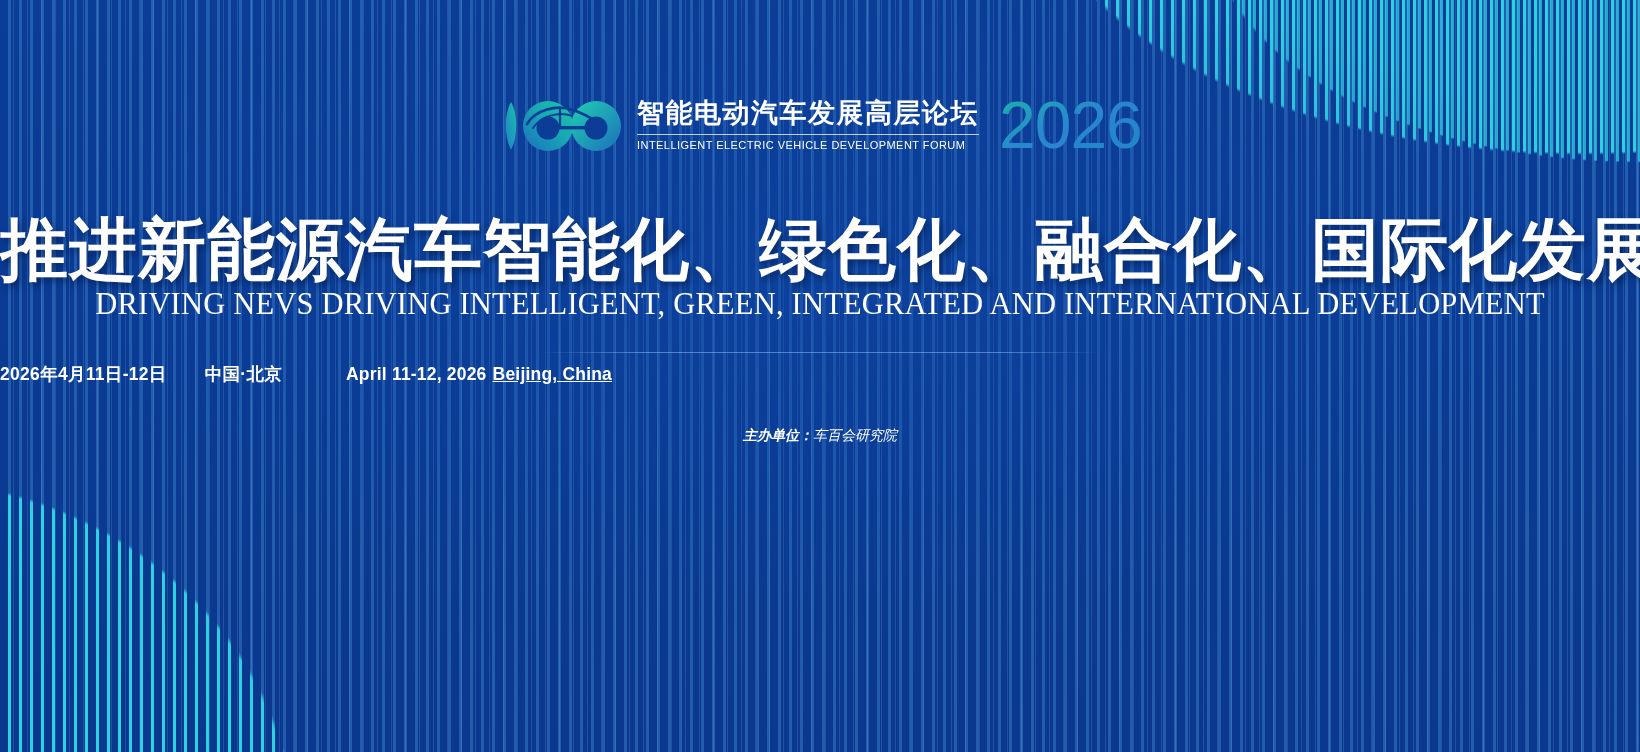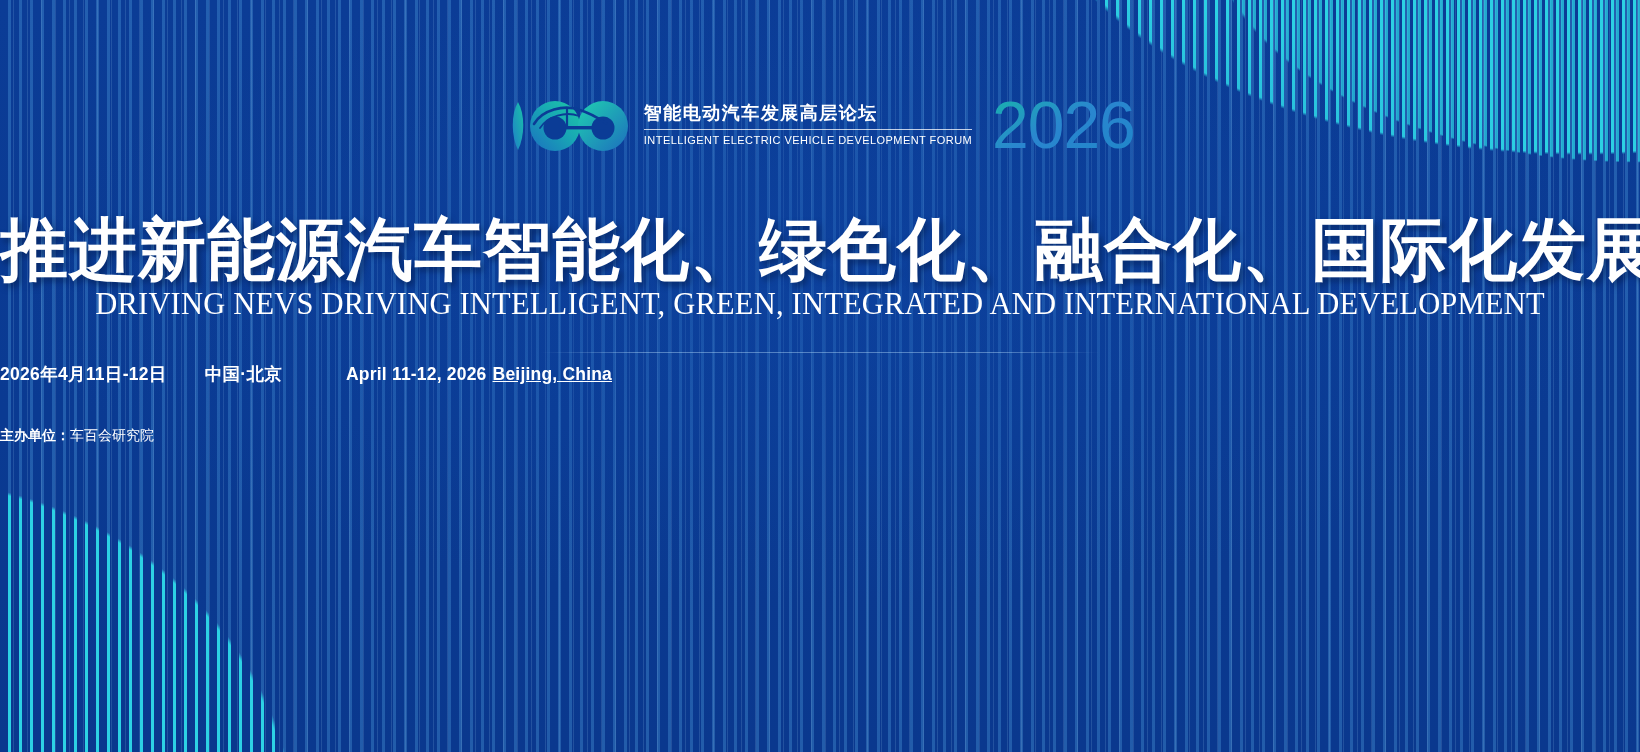--- a/index.html
+++ b/index.html
@@ -72,22 +72,22 @@
   #content { position:absolute; inset:0; }
 
   
   .lockup {
     position:absolute; left:0; right:0; top:92px;
     display:flex; justify-content:center; align-items:center; gap:14px;
   }
   .logo100 { width:124px; height:62px; display:block; }
   .lock-txt { display:flex; flex-direction:column; justify-content:center; }
   .cn-name {
-    color:#ffffff; font-size:18px; font-weight:bold; letter-spacing:1.5px;
-    line-height:1.1; white-space:nowrap;
+    color:#ffffff; font-size:27px; font-weight:bold; letter-spacing:1.5px;
+    line-height:1.1; white-space:nowrap;text-align:center;
   }
   .rule {
     height:1px; background:rgba(255,255,255,.75); margin:5px 0 4px 0;
   }
   .en-name {
     color:#ffffff; font-size:11px; font-weight:normal; letter-spacing:.45px;
     white-space:nowrap;
   }
   .year { width:142px; height:66px; display:block; margin-left:6px; }
 
@@ -115,21 +115,21 @@
     display:flex; justify-content:flex-start; align-items:baseline;
     color:#ffffff; font-size:17.5px; font-weight:bold; white-space:nowrap;
   }
   .daterow .cn-date { letter-spacing:.3px; }
   .daterow .cn-city { margin-left:38px; letter-spacing:.3px; }
   .daterow .en-date { margin-left:64px; letter-spacing:.2px; }
   .daterow .en-city { margin-left:6px; letter-spacing:.2px;text-decoration:underline; }
 
   
   .host {
-    position:absolute; left:0; right:0; top:427px; text-align:left;
+    position:absolute; left:0; right:0; top:427px; text-align:center;font-style:italic;
   }
   .host-cn { color:#ffffff; font-size:14px; white-space:nowrap; }
   .host-cn b { font-weight:bold; }
   .host-en {
     color:#ffffff; font-size:10.5px; font-weight:bold;
     margin-top:4px; letter-spacing:.2px; white-space:nowrap;
   }
 </style>
 </head>
 <body>

